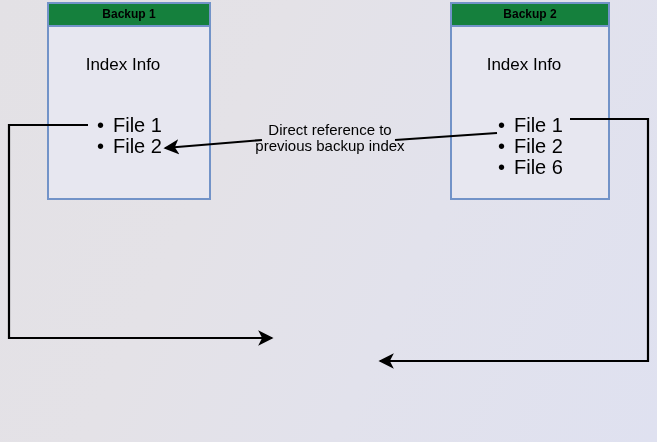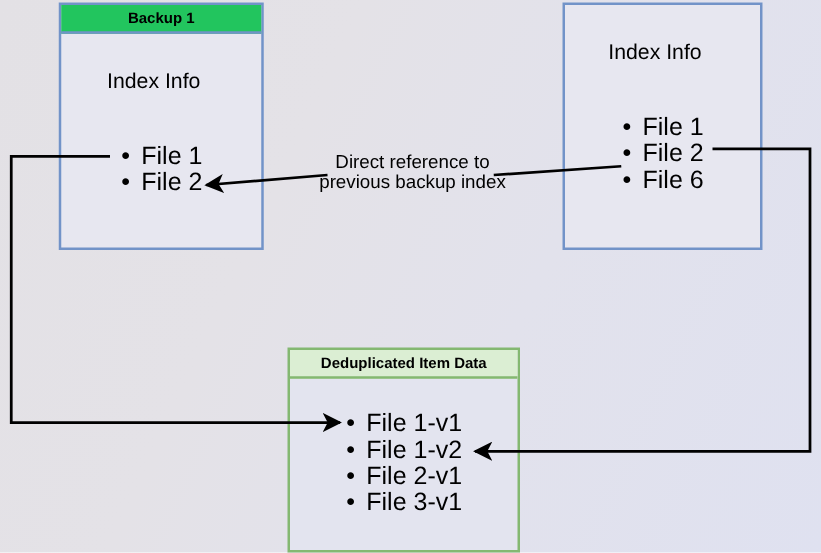--- a/index.html
+++ b/index.html
@@ -29,21 +29,21 @@
     background: #e3e4ef;
   }
   .node-header {
     box-sizing: border-box;
     height: 23px;
     line-height: 21px;
     text-align: center;
     font-size: 12px;
     font-weight: bold;
     color: #000;
-    background: #22c55e;
+    background: #15803d;
     border-bottom: 2px solid #7293c8;
   }
   .node.green .node-header {
     background: #dbeed3;
     border-bottom-color: #84b871;
   }
   .node-body {
     position: relative;
     height: calc(100% - 23px);
   }
@@ -103,41 +103,31 @@
     <div class="node-body">
       <div class="index-title">Index Info</div>
       <ul class="file-list" style="left:48px; top:88px;">
         <li>File 1</li>
         <li>File 2</li>
       </ul>
     </div>
   </div>
 
   <div class="node" style="left:450px; top:2px; width:160px; height:198px;">
+    <div class="node-header">Backup 2</div>
     <div class="node-body">
       <div class="index-title">Index Info</div>
       <ul class="file-list" style="left:46px; top:88px;">
         <li>File 1</li>
         <li>File 2</li>
         <li>File 6</li>
       </ul>
     </div>
   </div>
 
-  <div class="node green" style="left:230px; top:278px; width:186px; height:164px;">
-    <div class="node-header">Deduplicated Item Data</div>
-    <div class="node-body">
-      <ul class="file-list" style="left:45px; top:26px;">
-        <li>File 1-v1</li>
-        <li>File 1-v2</li>
-        <li>File 2-v1</li>
-        <li>File 3-v1</li>
-      </ul>
-    </div>
-  </div>
 
   <div class="center-label" style="left:245px; top:122px; width:170px;">Direct reference to
 previous backup index</div>
 
   <svg class="edges" viewBox="0 0 657 442">
     <defs>
       <marker id="arrow" viewBox="0 0 10 10" refX="9" refY="5" markerWidth="7" markerHeight="7" orient="auto-start-reverse">
         <path d="M 0 0 L 10 5 L 0 10 L 2.6 5 z" fill="#000"></path>
       </marker>
     </defs>

